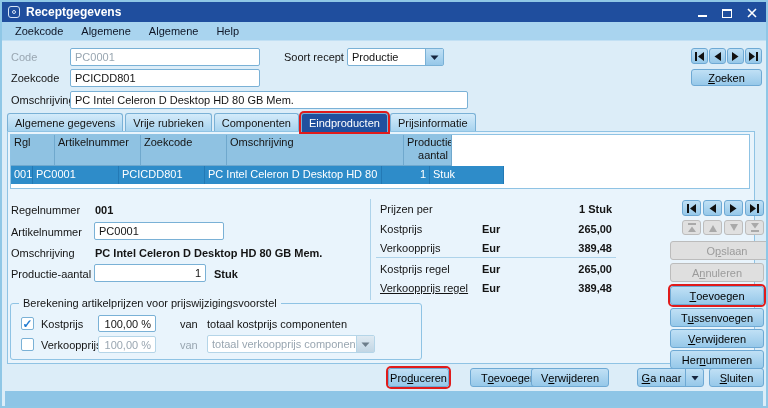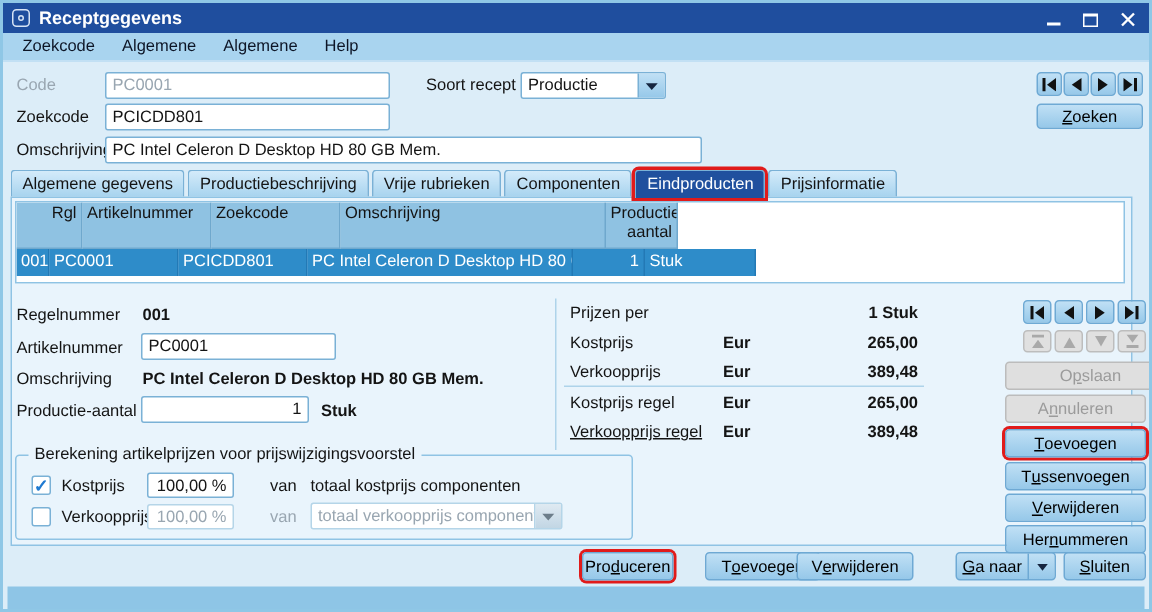--- a/index.html
+++ b/index.html
@@ -164,32 +164,31 @@
 
   <span class="lbl" style="left:9px; top:70px;">Zoekcode</span>
   <input class="tb" style="left: 68px; top: 67px; width: 190px;" readonly="" value="PCICDD801">
   <div class="btn" style="left:689px; top:67px; width:71px; height:17px;"><u>Z</u>oeken</div>
 
   <span class="lbl" style="left:9px; top:92px;">Omschrijving</span>
   <input class="tb" style="left: 68px; top: 89px; width: 398px;" readonly="" value="PC Intel Celeron D Desktop HD 80 GB Mem.">
 
   <div class="tabs">
     <span class="tab">Algemene gegevens</span>
-    <span class="tab">Productiebeschrijving</span>
     <span class="tab">Vrije rubrieken</span>
     <span class="tab">Componenten</span>
     <span class="tab active">Eindproducten</span>
     <span class="tab">Prijsinformatie</span>
   </div>
 
   <div class="tab-panel"></div>
 
   <div class="grid">
     <div class="grid-header">
-      <span class="gh" style="width:44px;text-align:right;">Rgl</span>
+      <span class="gh" style="width:44px;">Rgl</span>
       <span class="gh" style="width:86px;">Artikelnummer</span>
       <span class="gh" style="width:86px;">Zoekcode</span>
       <span class="gh" style="width:177px;">Omschrijving</span>
       <span class="gh num" style="width:48px;">Productie-
 aantal</span>
     </div>
     <div class="grid-row">
       <span class="gd" style="width:22px;">001</span>
       <span class="gd" style="width:86px;">PC0001</span>
       <span class="gd" style="width:86px;">PCICDD801</span>

